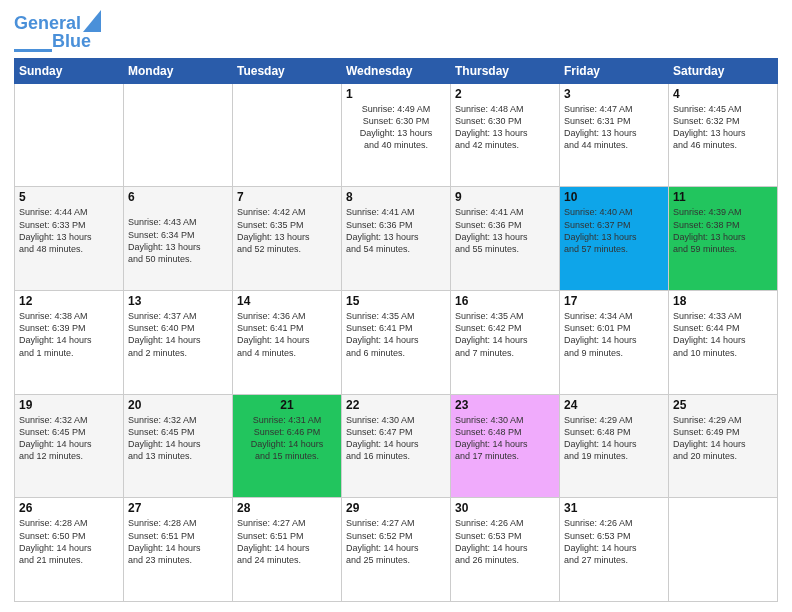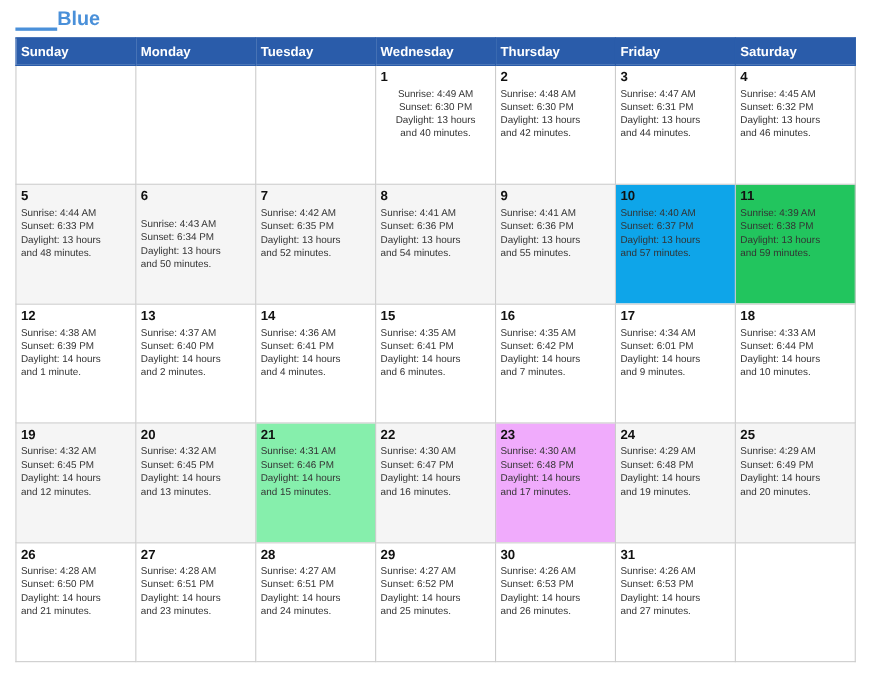--- a/index.html
+++ b/index.html
@@ -92,20 +92,29 @@
     .empty-cell {
       background: #fff !important;
     }
   </style>
 </head>
 <body>
 
 <div class="page">
   <div class="header">
     <div class="logo">
+      <div style="display:flex;align-items:flex-end;gap:0px;">
+        <span class="logo-text">
+          <span>General</span>
+        </span>
+
+        <svg width="18" height="22" viewBox="0 0 18 22" style="margin-left:2px;margin-bottom:2px;">
+          <polygon points="0,22 18,0 18,22" fill="#4a90d9"></polygon>
+        </svg>
+      </div>
       <div style="display:flex;align-items:flex-end;margin-top:-2px;">
         <div style="width:38px;height:3px;background:#4a90d9;"></div>
         <span class="logo-text" style="color:#4a90d9;font-size:18px;font-weight:bold;margin-left:0px;">Blue</span>
       </div>
     </div>
     <div class="title-section">
       <div class="month-year"></div>
       <div class="location"></div>
     </div>
   </div>
@@ -266,21 +275,21 @@
 Daylight: 14 hours
 and 12 minutes.</div>
           </td>
           <td style="background: rgb(245, 245, 245);">
             <div class="day-number">20</div>
             <div class="day-info" style="white-space: pre-line;">Sunrise: 4:32 AM
 Sunset: 6:45 PM
 Daylight: 14 hours
 and 13 minutes.</div>
           </td>
-          <td style="background: #86efac;">
+          <td style="background: #22c55e; text-align: center;">
             <div class="day-number">21</div>
             <div class="day-info" style="white-space: pre-line;">Sunrise: 4:31 AM
 Sunset: 6:46 PM
 Daylight: 14 hours
 and 15 minutes.</div>
           </td>
           <td style="background: rgb(245, 245, 245);">
             <div class="day-number">22</div>
             <div class="day-info" style="white-space: pre-line;">Sunrise: 4:30 AM
 Sunset: 6:47 PM

